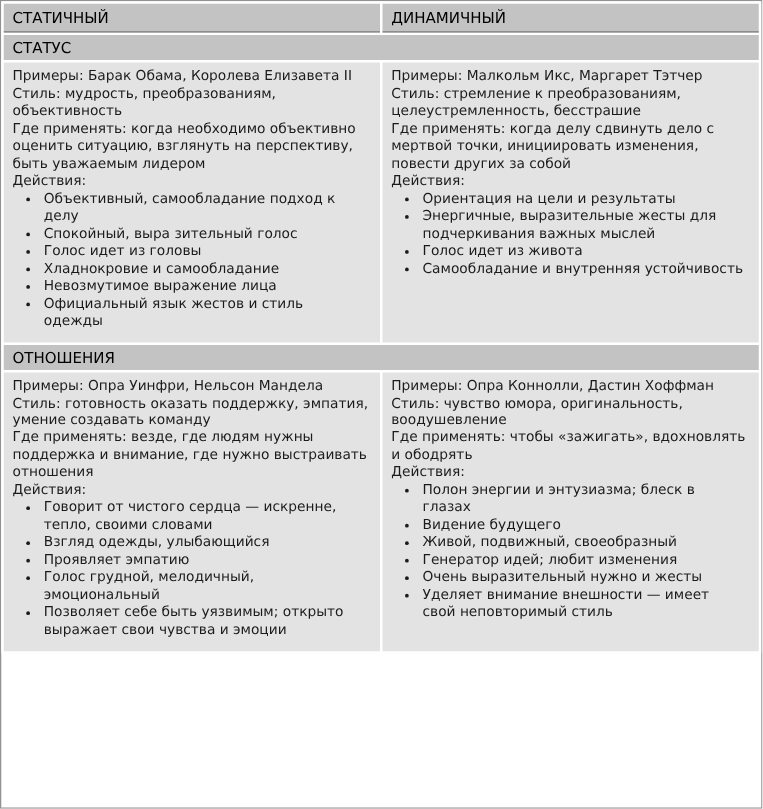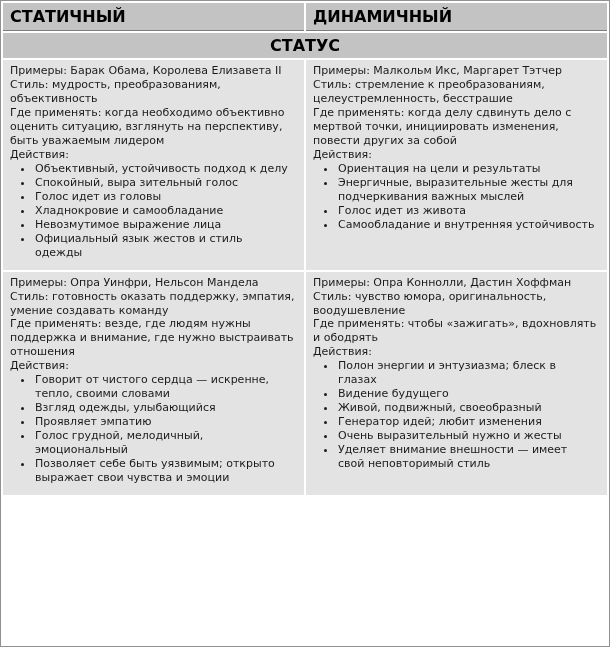--- a/index.html
+++ b/index.html
@@ -19,26 +19,26 @@
     width: 100%;
     border-collapse: separate;
     border-spacing: 2px;
     background: var(--grid, #ffffff);
     table-layout: fixed;
   }
   td { vertical-align: top; }
   .hd {
     background: var(--header-bg, #c3c3c3);
     color: var(--heading-text, #000000);
-    font-weight: bold;
-    font-size: 16px;
+    font-weight: normal;
+    font-size: 12px;
     padding: 4px 7px;
   }
   tr.row-colhead td { border-bottom: 1px solid var(--header-underline, #7c7c7c); }
-  .hd.section { text-align: center; padding: 3px 7px; }
+  .hd.section { padding: 3px 7px; }
   .cell {
     background: var(--cell-bg, #e3e3e3);
     width: 50%;
     padding: 4px 7px 10px 7px;
     line-height: 1.27;
   }
   .cell p { margin: 0; }
   .lbl { font-weight: normal; }
   .cell ul { margin: 0; padding: 0 4px 0 24px; list-style: disc; }
   .cell li { margin: 0; padding-left: 1px; }
@@ -60,21 +60,21 @@
         <td class="hd section" colspan="2">СТАТУС</td>
       </tr>
 
       <tr class="row-content">
         <td class="cell">
           <p><b class="lbl">Примеры:</b><span> Барак Обама, Королева Елизавета II</span></p>
           <p><b class="lbl">Стиль:</b><span> мудрость, преобразованиям, объективность</span></p>
           <p><b class="lbl">Где применять:</b><span> когда необходимо объективно оценить ситуацию, взглянуть на перспективу, быть уважаемым лидером</span></p>
           <p><b class="lbl">Действия:</b></p>
           <ul>
-            <li>Объективный, устойчивость подход к делу</li>
+            <li>Объективный, самообладание подход к делу</li>
             <li>Спокойный, выра зительный голос</li>
             <li>Голос идет из головы</li>
             <li>Хладнокровие и самообладание</li>
             <li>Невозмутимое выражение лица</li>
             <li>Официальный язык жестов и стиль одежды</li>
           </ul>
         </td>
         <td class="cell">
           <p><b class="lbl">Примеры:</b><span> Малкольм Икс, Маргарет Тэтчер</span></p>
           <p><b class="lbl">Стиль:</b><span> стремление к преобразованиям, целеустремленность, бесстрашие</span></p>
@@ -83,20 +83,23 @@
           <ul>
             <li>Ориентация на цели и результаты</li>
             <li>Энергичные, выразительные жесты для подчеркивания важных мыслей</li>
             <li>Голос идет из живота</li>
             <li>Самообладание и внутренняя устойчивость</li>
           </ul>
         </td>
       </tr>
 
 
+      <tr class="row-section">
+        <td class="hd section" colspan="2">ОТНОШЕНИЯ</td>
+      </tr>
 
       <tr class="row-content">
         <td class="cell">
           <p><b class="lbl">Примеры:</b><span> Опра Уинфри, Нельсон Мандела</span></p>
           <p><b class="lbl">Стиль:</b><span> готовность оказать поддержку, эмпатия, умение создавать команду</span></p>
           <p><b class="lbl">Где применять:</b><span> везде, где людям нужны поддержка и внимание, где нужно выстраивать отношения</span></p>
           <p><b class="lbl">Действия:</b></p>
           <ul>
             <li>Говорит от чистого сердца — искренне, тепло, своими словами</li>
             <li>Взгляд одежды, улыбающийся</li>

